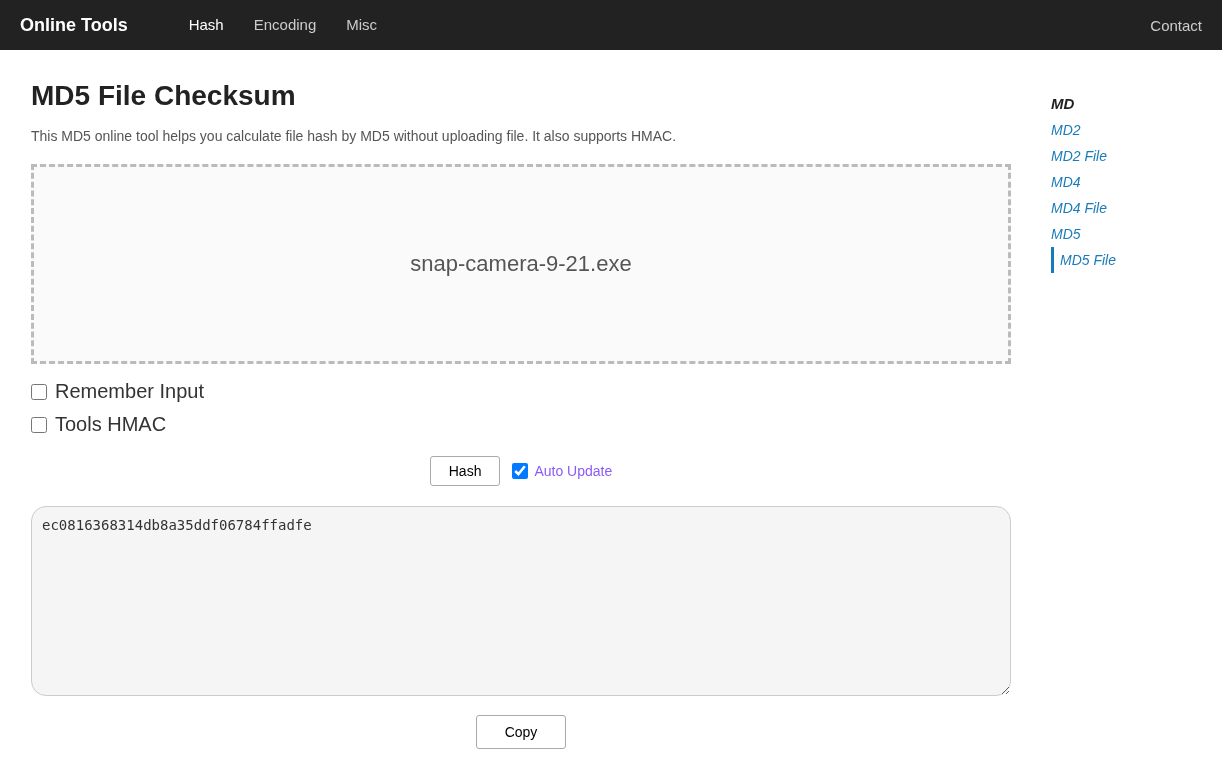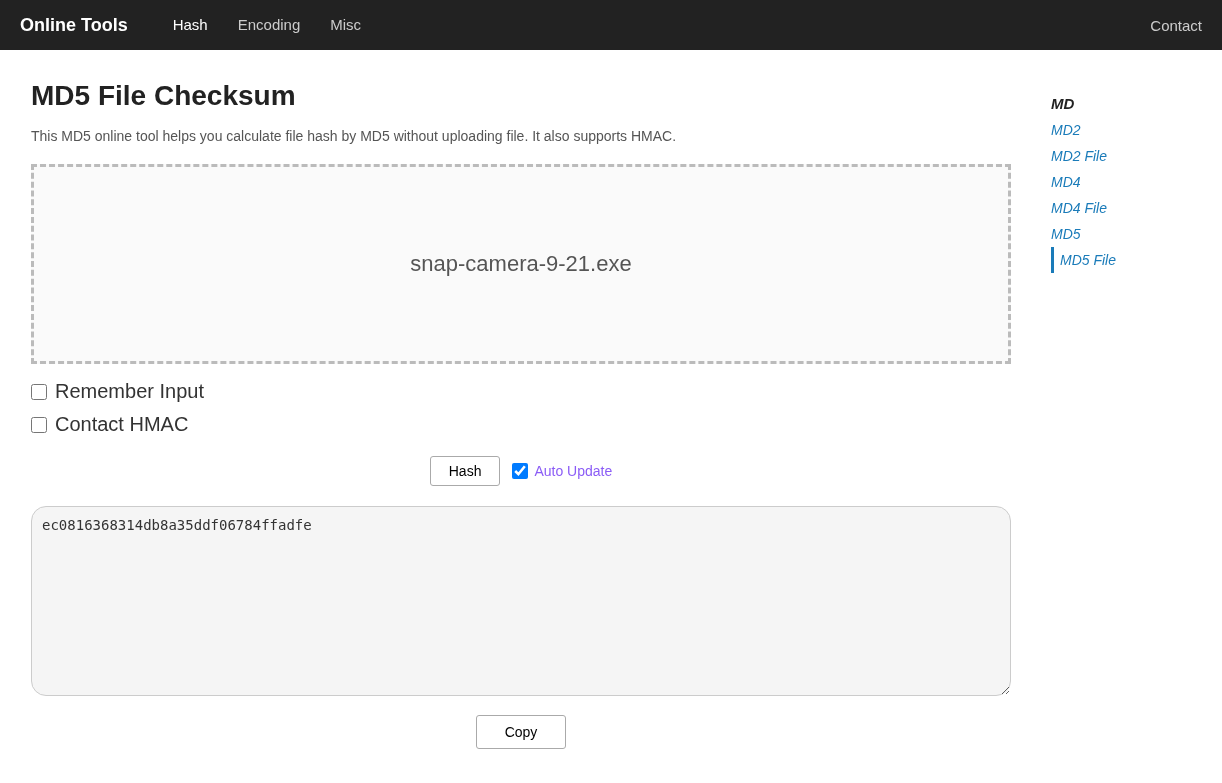--- a/index.html
+++ b/index.html
@@ -5,20 +5,21 @@
     * { box-sizing: border-box; margin: 0; padding: 0; }
     body { font-family: Arial, sans-serif; font-size: 14px; background: #fff; color: #333; }
 
     
     .navbar {
       background: #222;
       display: flex;
       align-items: center;
       padding: 0 20px;
       height: 50px;
+      gap: 16px;
     }
     .navbar-brand {
       color: #fff;
       font-size: 18px;
       font-weight: bold;
       margin-right: 30px;
       text-decoration: none;
     }
     .navbar-nav {
       display: flex;
@@ -215,21 +216,21 @@
       <span class="drop-zone-text">snap-camera-9-21.exe</span>
     </div>
 
     
     <div class="checkbox-row">
       <input type="checkbox" id="remember-input" style="">
       <label class="checkbox-label" for="remember-input">Remember Input</label>
     </div>
     <div class="checkbox-row">
       <input type="checkbox" id="enable-hmac" style="">
-      <label class="checkbox-label" for="enable-hmac">Contact HMAC</label>
+      <label class="checkbox-label" for="enable-hmac">Tools HMAC</label>
     </div>
 
     
     <div class="hash-controls">
       <button class="hash-button">Hash</button>
       <div class="auto-update-row">
         <input type="checkbox" class="auto-update-checkbox" id="auto-update" checked="" style="">
         <label class="auto-update-label" for="auto-update">Auto Update</label>
       </div>
     </div>

